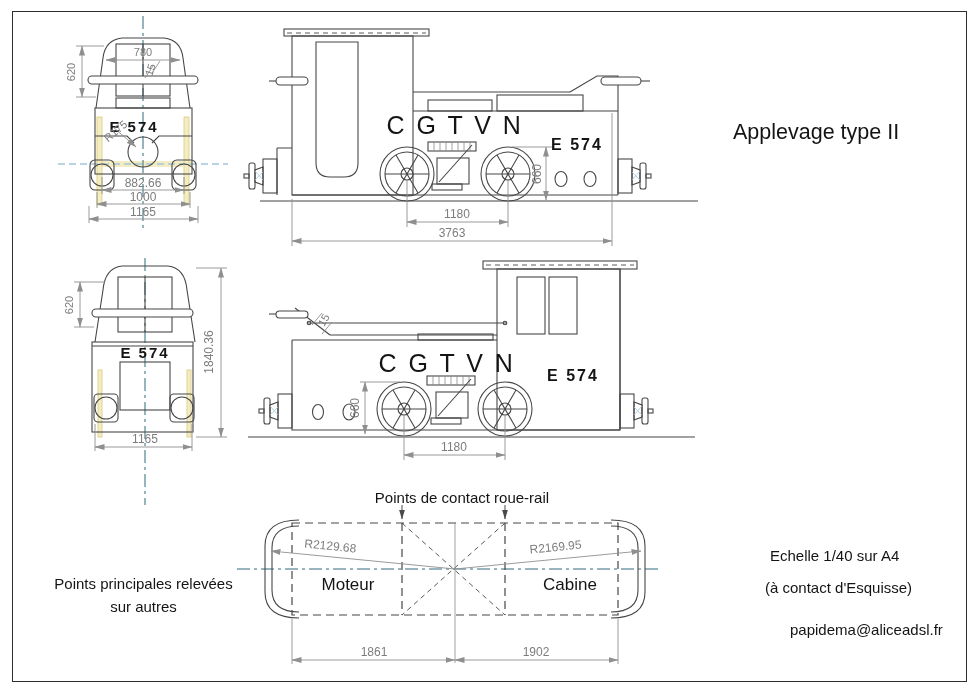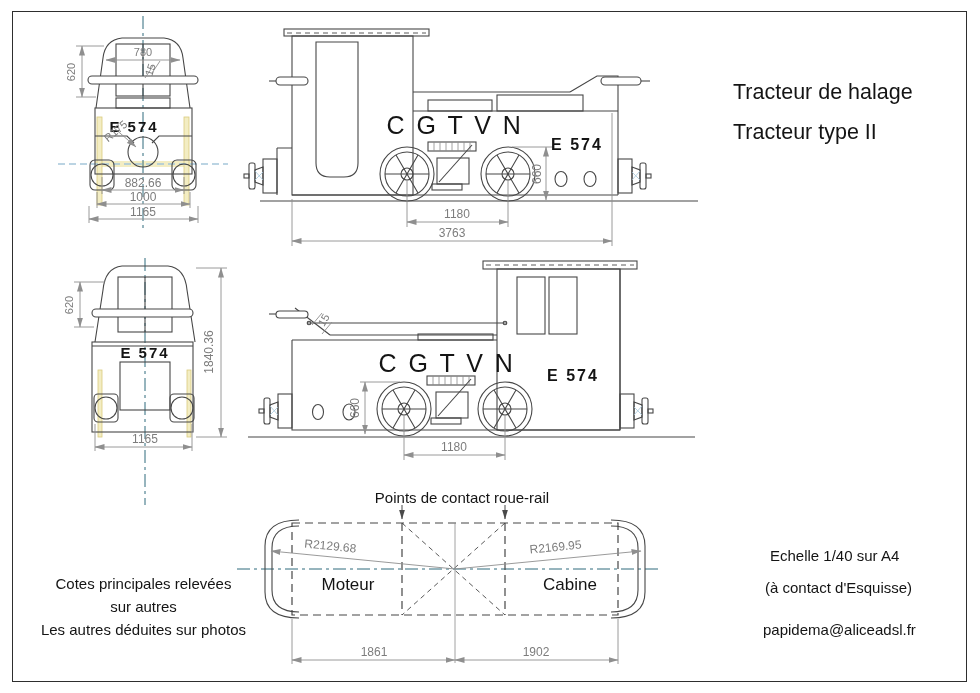--- a/index.html
+++ b/index.html
@@ -277,25 +277,23 @@
         <line class="dim dimA" x1="292" y1="660" x2="455" y2="660"></line>
         <text class="dtx" x="374" y="656" text-anchor="middle">1861</text>
       </g>
       <g>
         <line class="dim dimA" x1="455" y1="660" x2="618" y2="660"></line>
         <text class="dtx" x="536" y="656" text-anchor="middle">1902</text>
       </g>
     </g>
   </svg>
 
-  <div class="abs title-line" style="left:733px;top:80px;">Tracteur de halage</div>
-  <div class="abs title-line" style="left:733px;top:120px;">Tracteur type II</div>
+  <div class="abs title-line" style="left:733px;top:120px;">Applevage type II</div>
 
   <div class="abs note-block" style="left:36px;top:572px;">
-    <div>Cotes principales relevées</div>
+    <div>Points principales relevées</div>
     <div>sur autres</div>
-    <div>Les autres déduites sur photos</div>
   </div>
 
   <div class="abs info-line" style="left:770px;top:547px;">Echelle 1/40 sur A4</div>
   <div class="abs info-line" style="left:765px;top:579px;">(à contact d'Esquisse)</div>
-  <div class="abs info-line" style="left:763px;top:621px;">papidema@aliceadsl.fr</div>
+  <div class="abs info-line" style="left:790px;top:621px;">papidema@aliceadsl.fr</div>
 </div>
 
 </body></html>

